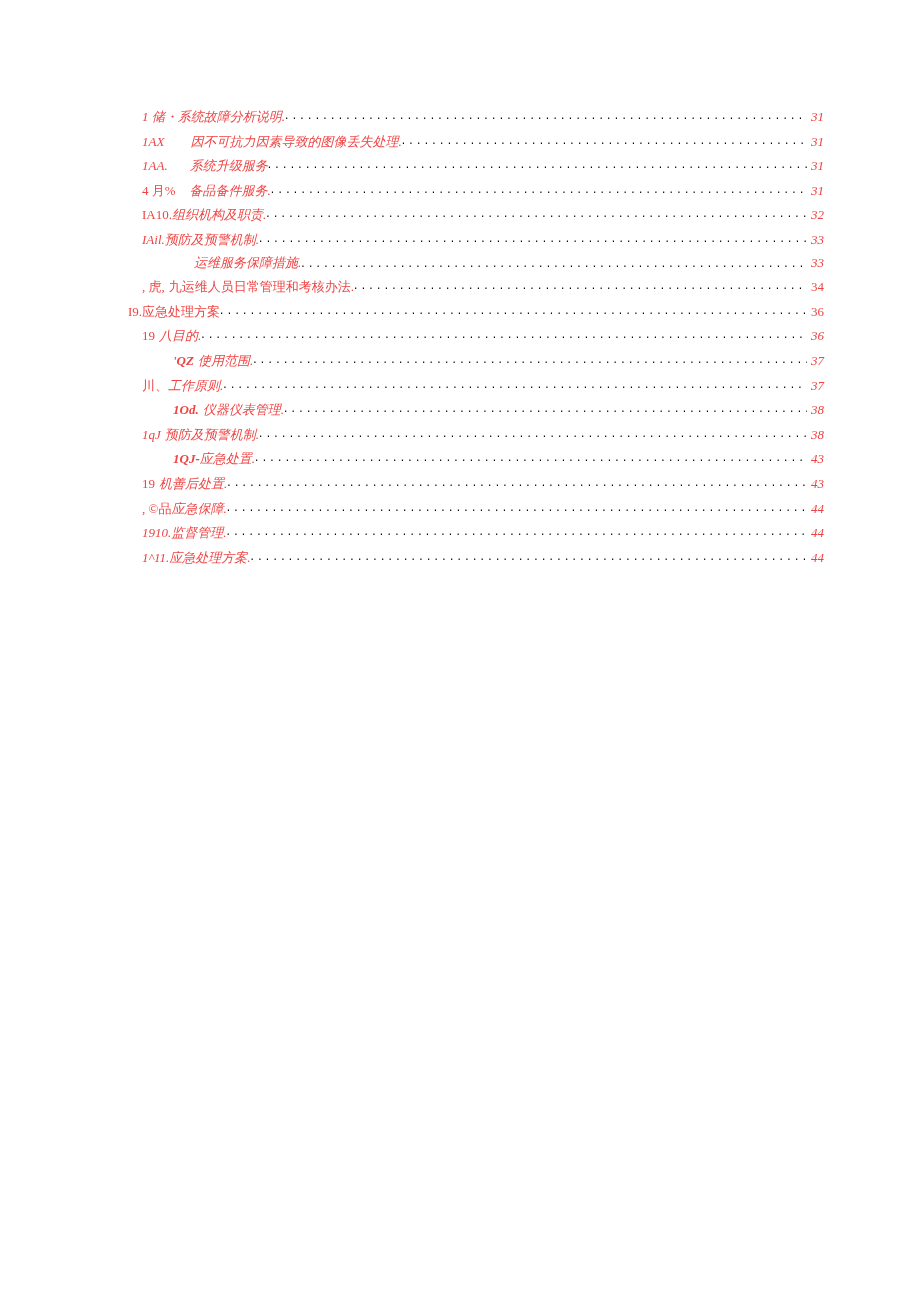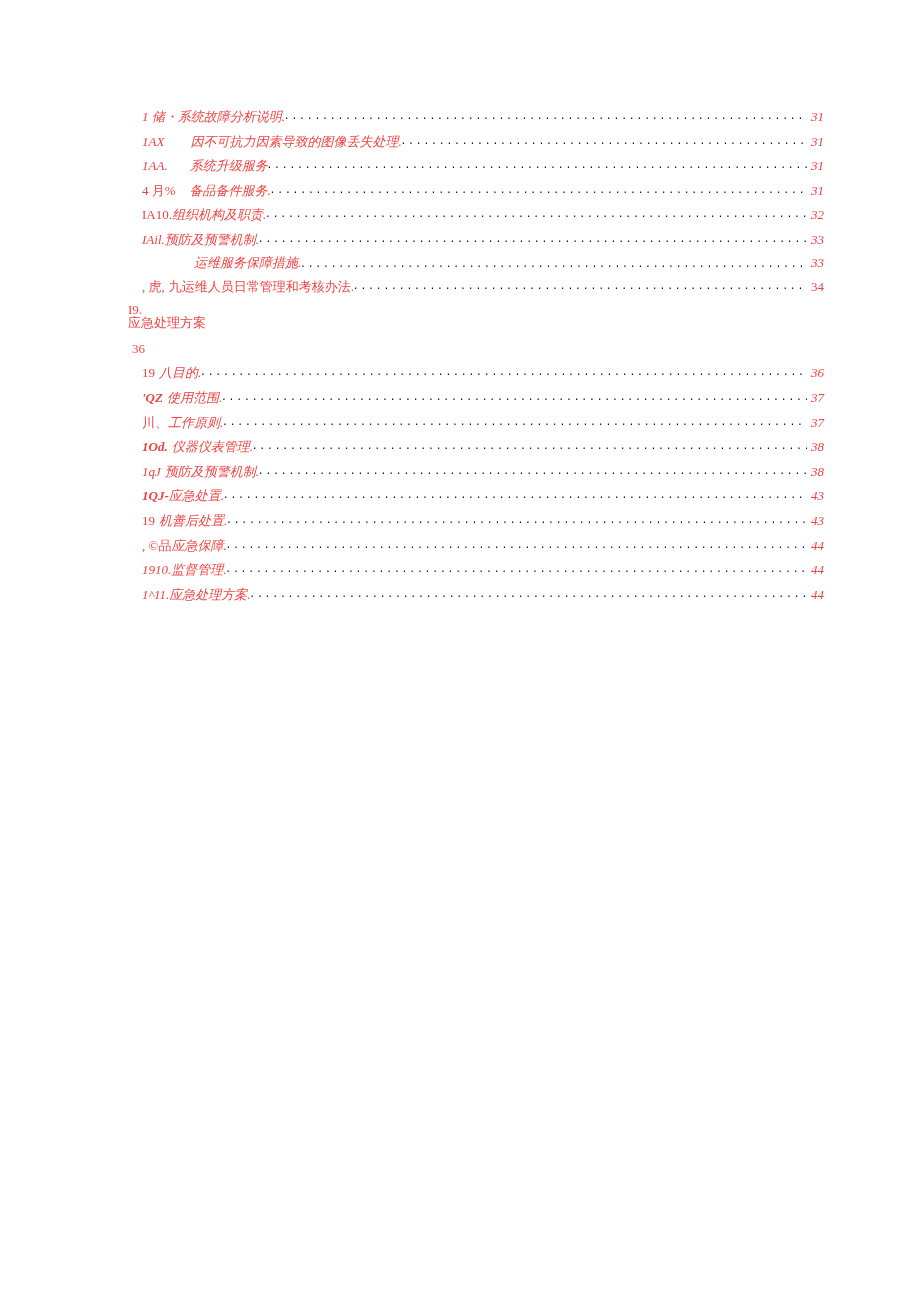--- a/index.html
+++ b/index.html
@@ -22,21 +22,21 @@
     font-size: 13px;
     line-height: 1;
   }
   .toc-row {
     display: flex;
     align-items: baseline;
     margin-bottom: 9.6px;
     white-space: nowrap;
     font-style: italic;
   }
-  .toc-row.level-1 { padding-left: 0px; flex-direction: column; }
+  .toc-row.level-1 { padding-left: 0px; }
   .toc-row.level-2 { padding-left: 14px; }
   .toc-row.level-3 { padding-left: 66px; align-items: flex-end; }
   .toc-row .prefix {
     display: inline-block;
     margin-right: 0;
   }
   .toc-row .title {
     display: inline-block;
   }
   .toc-row .leader {
@@ -58,21 +58,21 @@
     overflow: hidden;
     letter-spacing: 0.5px;
     font-style: normal;
     font-family: Arial, sans-serif;
     font-size: 12px;
   }
   .toc-row .pageno {
     padding-left: 4px;
   }
   .bold { font-weight: normal; font-style: normal; }
-  .ibold { font-weight: bold; font-style: italic; }
+  .ibold { font-weight: bold; font-style: italic; margin-left: 31px; }
   .upright { font-style: normal; }
   .gap { display:inline-block; }
 </style>
 </head>
 <body>
 
 <div class="page">
   <div class="toc" id="toc">
       <div class="toc-row level-2">
         <span class="prefix ">1 储・</span>

